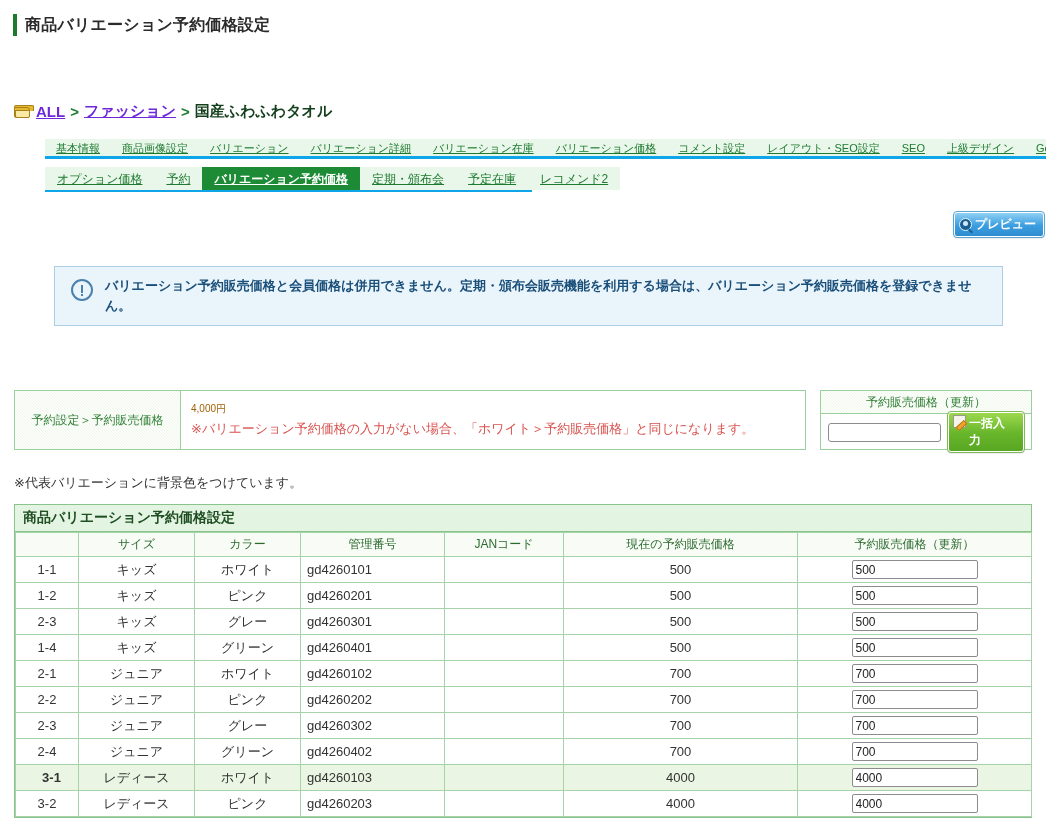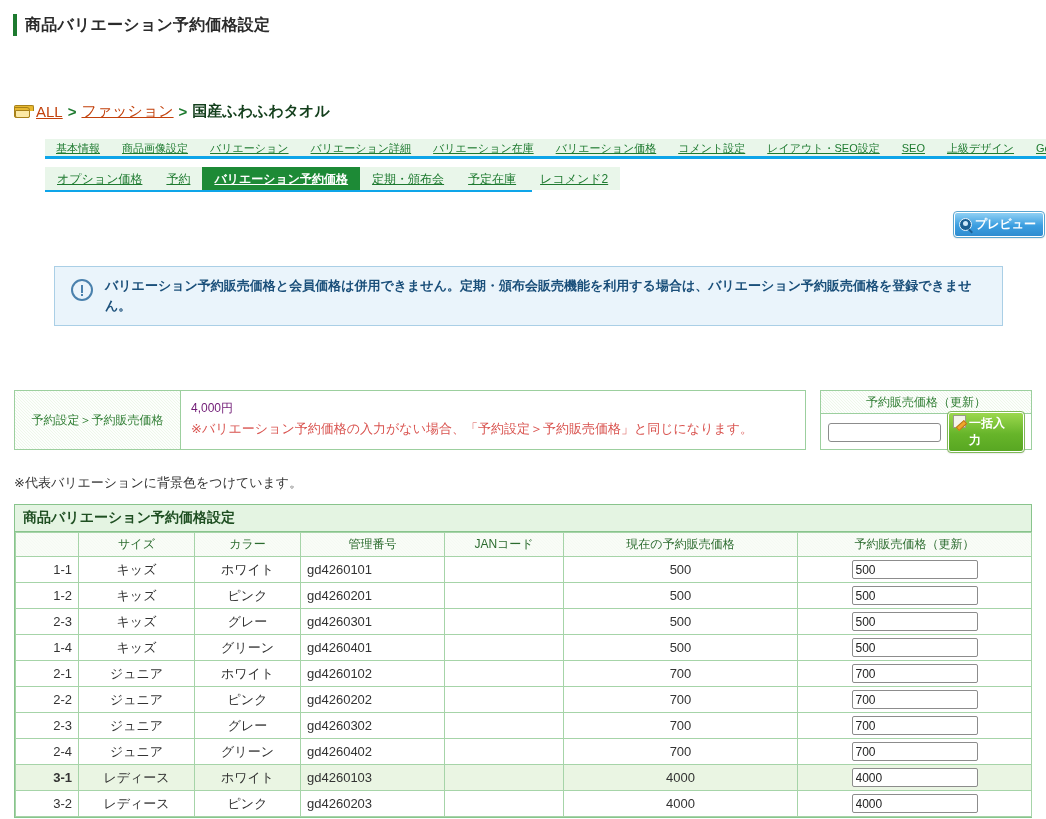--- a/index.html
+++ b/index.html
@@ -37,21 +37,21 @@
   }
   .folder-icon .tab {
     position: absolute; left: 0; top: 0px; width: 8px; height: 3px;
     background: #e8b830; border: 1px solid #a7811a; border-bottom: none; border-radius: 2px 2px 0 0;
   }
   .folder-icon .front {
     position: absolute; left: 1px; top: 5px; width: 15px; height: 8px;
     background: #fbe9a6; border: 1px solid #a7811a; border-radius: 0 0 2px 2px;
   }
   .bc-link {
-    color: #c2410c; text-decoration: underline; cursor: pointer; font-weight: normal;
+    color: #6d28d9; text-decoration: underline; cursor: pointer; font-weight: bold;
   }
   .bc-sep { color: #1d7a2f; font-weight: bold; }
   .bc-current { color: #133f1c; font-weight: bold; }
 
   
   .tabrow {
     position: absolute; left: 14px;
     display: flex; align-items: center;
     border-bottom: 3px solid #0ea5e9;
     margin-left: 31px;
@@ -149,21 +149,21 @@
     width: 166px; flex: 0 0 166px;
     background-color: #eef7ea;
     background-image:
       linear-gradient(45deg, rgba(255,255,255,.85) 25%, transparent 25%, transparent 50%, rgba(255,255,255,.85) 50%, rgba(255,255,255,.85) 75%, transparent 75%);
     background-size: 3px 3px;
     border-right: 1px solid #9ccf9e;
     display: flex; align-items: center; justify-content: center;
     font-size: 12px; color: #2e7d32;
   }
   .resv-body { flex: 1; padding: 8px 10px; }
-  .resv-price { font-size: 12px; color: #701a75; line-height: 19px; }
+  .resv-price { font-size: 10px; color: #a16207; line-height: 19px; }
   .resv-note { font-size: 13px; color: #d9534f; line-height: 21px; }
 
   
   .bulk-box {
     position: absolute; left: 820px; top: 390px; width: 212px; height: 60px;
     border: 1px solid #9ccf9e; background: #ffffff;
   }
   .bulk-head {
     height: 23px; background-color: #eef7ea;
     background-image:
@@ -224,21 +224,21 @@
       linear-gradient(45deg, rgba(255,255,255,.85) 25%, transparent 25%, transparent 50%, rgba(255,255,255,.85) 50%, rgba(255,255,255,.85) 75%, transparent 75%);
     background-size: 3px 3px;
     border: 1px solid #a6d4a8;
     font-size: 12px; font-weight: normal; color: #2b6b2e;
     height: 24px; text-align: center;
   }
   table.grid td {
     border: 1px solid #a6d4a8;
     font-size: 13px; color: #333333; height: 26px; padding: 0 6px;
   }
-  td.c-no { text-align: right; }
+  td.c-no { text-align: center; }
   td.c-size, td.c-color { text-align: center; }
   td.c-mng { text-align: left; }
   td.c-jan { text-align: center; }
   td.c-cur { text-align: center; }
   td.c-upd { text-align: center; }
   tr.rep td { background: #eaf5e3; }
   tr.rep td.c-no { font-weight: bold; padding-left: 15px; }
   .cell-input {
     width: 126px; height: 19px; border: 1px solid #8c8c8c; border-radius: 2px;
     font-size: 12px; padding: 0 3px; font-family: "Liberation Sans", sans-serif;
@@ -300,21 +300,21 @@
   <div class="notice">
     <span class="excl-icon"></span>
     <div class="notice-text">バリエーション予約販売価格と会員価格は併用できません。定期・頒布会販売機能を利用する場合は、バリエーション予約販売価格を登録できません。</div>
   </div>
 
 
   <div class="resv-box">
     <div class="resv-label">予約設定＞予約販売価格</div>
     <div class="resv-body">
       <div class="resv-price">4,000円</div>
-      <div class="resv-note">※バリエーション予約価格の入力がない場合、「予約設定＞予約販売価格」と同じになります。</div>
+      <div class="resv-note">※バリエーション予約価格の入力がない場合、「ホワイト＞予約販売価格」と同じになります。</div>
     </div>
   </div>
 
   <div class="bulk-box">
     <div class="bulk-head">予約販売価格（更新）</div>
     <div class="bulk-body">
       <input class="bulk-input" type="text" value="" style="">
       <span class="bulk-btn">
         <span class="pencil-icon"></span>
         <span>一括入力</span>

